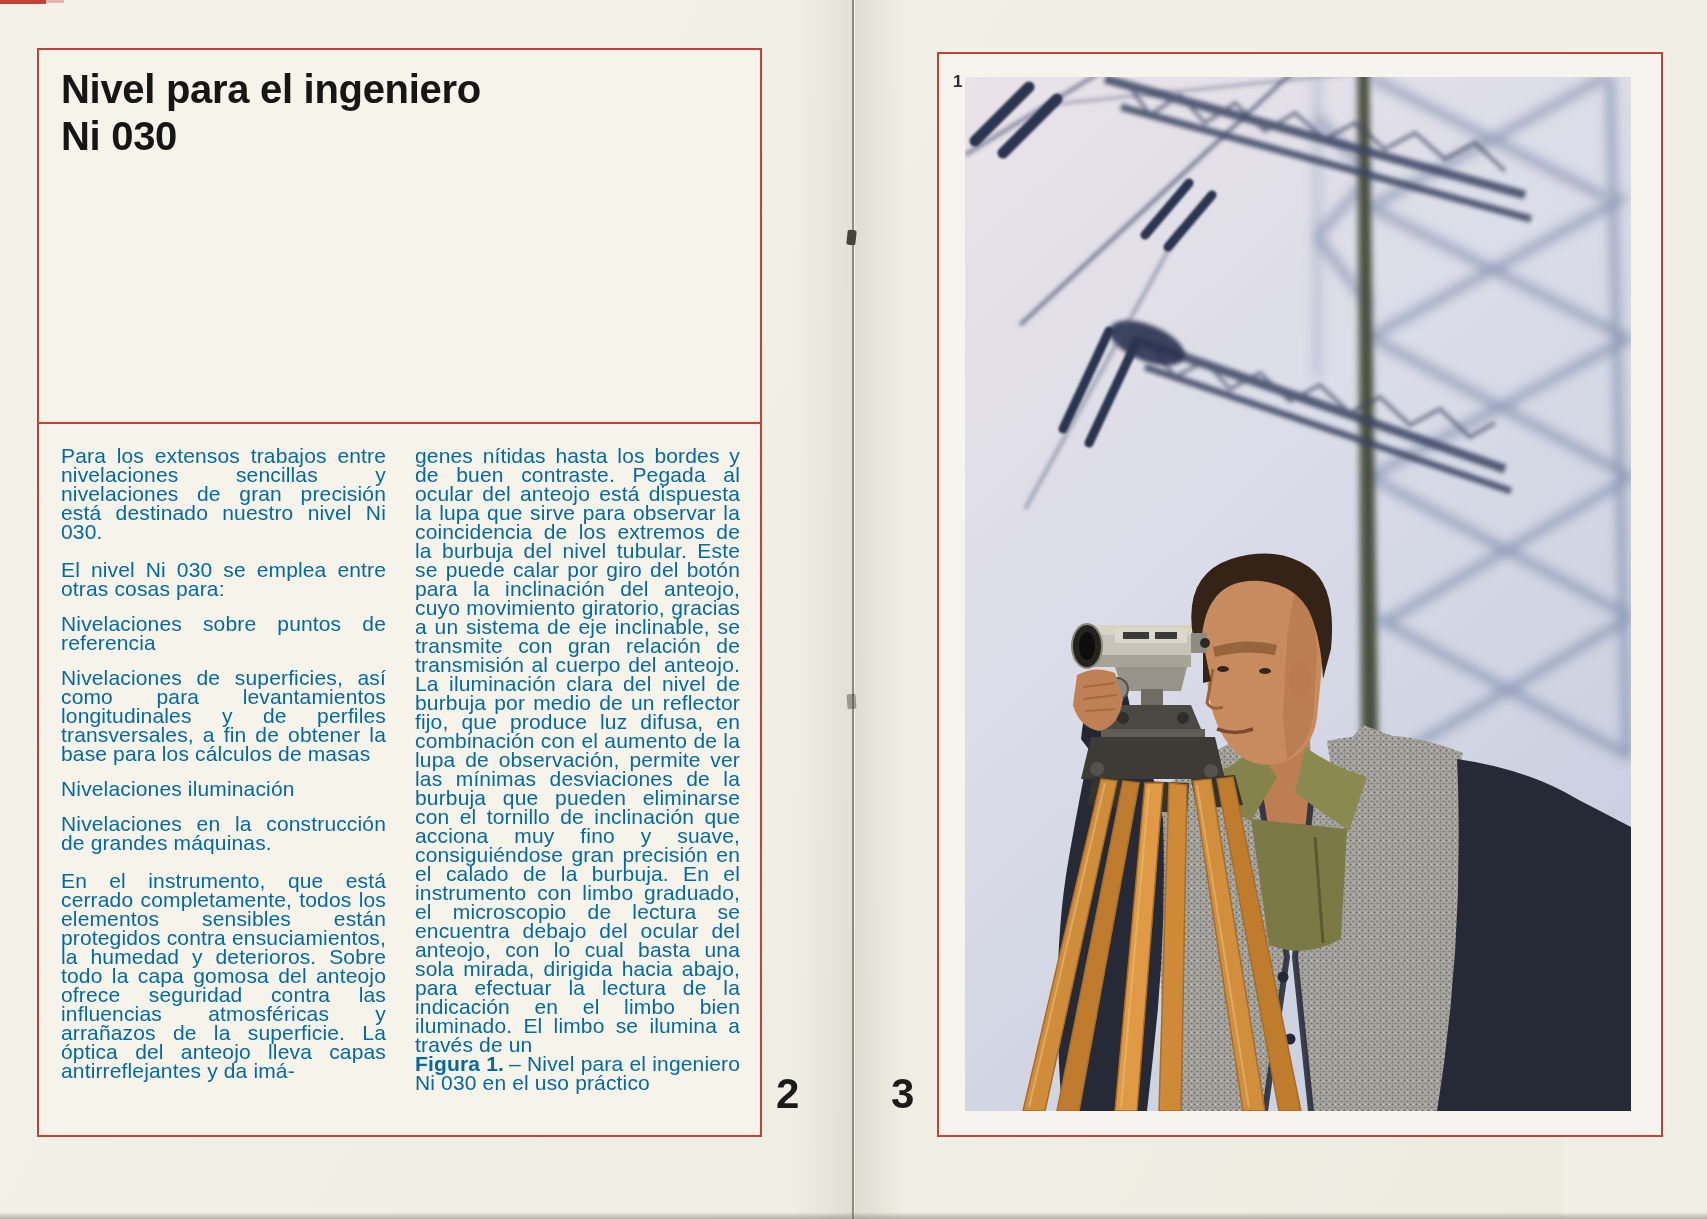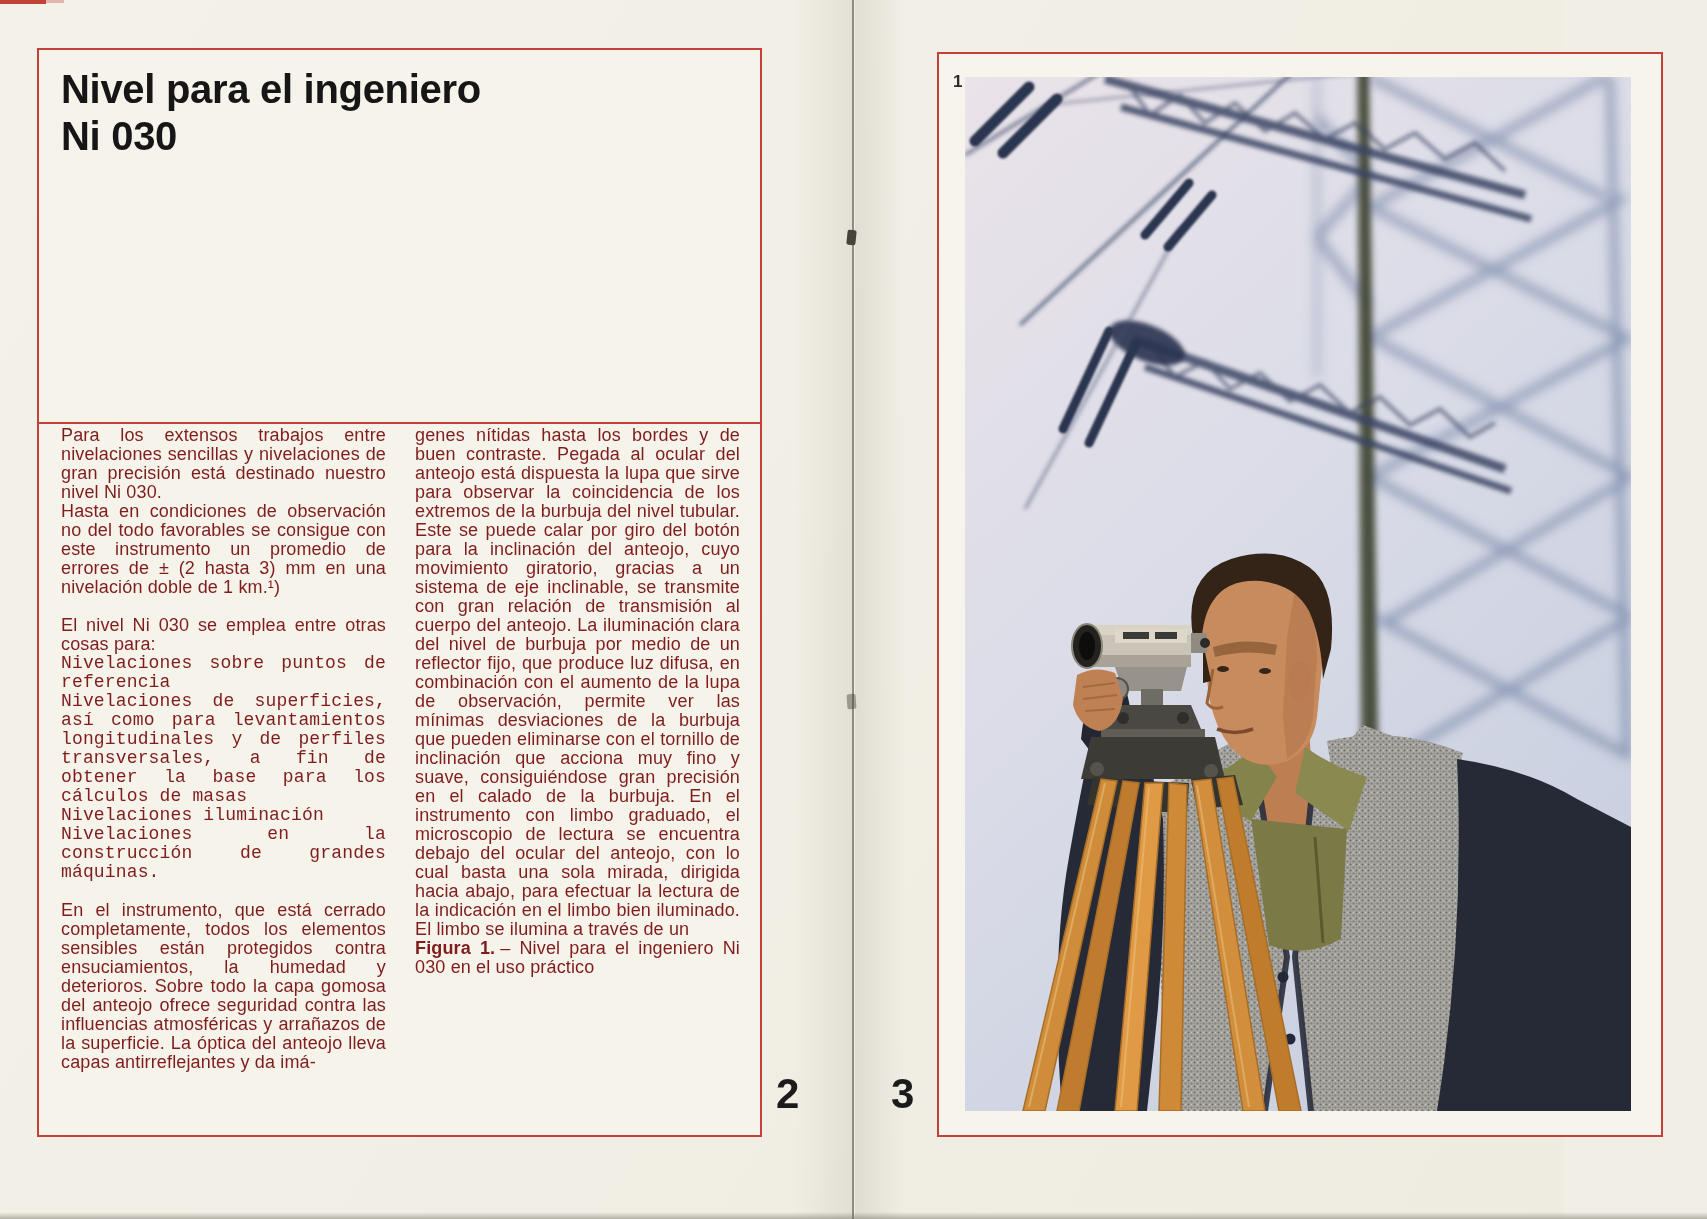--- a/index.html
+++ b/index.html
@@ -13,24 +13,24 @@
   .staple.s1{top:230px;transform:rotate(6deg);}
   .staple.s2{top:694px;opacity:.45;transform:rotate(-4deg);}
   .bottom-edge{position:absolute;left:0;bottom:0;width:1707px;height:7px;background:linear-gradient(to bottom,rgba(105,102,92,0),rgba(105,102,92,.45));}
   .corner-tick{position:absolute;left:0;top:0;width:46px;height:4px;background:#c14338;}
   .corner-tick-ext{position:absolute;left:46px;top:0;width:18px;height:3px;background:#c14338;opacity:.35;}
 
   
   .left-box{position:absolute;left:37px;top:48px;width:721px;height:1085px;border:2px solid #c14338;background:#f6f3eb;}
   .left-box .divider{position:absolute;left:0;top:372px;width:100%;height:2px;background:#c14338;}
   .page-title{position:absolute;left:22px;top:16px;font-size:40px;line-height:47px;font-weight:700;color:#161616;letter-spacing:-.3px;}
-  .col{position:absolute;top:376px;width:325px;color:#7f1d1d;font-size:18px;line-height:19px;text-align:justify;letter-spacing:.15px;}
+  .col{position:absolute;top:396px;width:325px;color:#0369a1;font-size:21px;line-height:19px;text-align:justify;letter-spacing:.15px;}
   .col p{margin:0;}
   .col p.gap{margin-top:19px;}
-  .col .hang{margin-top:0;font-family:Liberation Mono, monospace;}
+  .col .hang{margin-top:16px;}
   .footnote{margin-top:16px;}
   .caption{margin-top:14px;}
   .caption b{font-weight:700;}
   .caption .cap-text{margin-left:5px;}
   .col1{left:22px;}
   .col2{left:376px;}
   .pagenum{position:absolute;font-size:42px;font-weight:700;color:#1b1b1b;}
   .pn2{left:776px;top:1070px;}
   .pn3{left:891px;top:1070px;}
 
@@ -57,21 +57,20 @@
   <div class="left-box">
     <div class="divider"></div>
 
     <div class="page-title">
       <div>Nivel para el ingeniero</div>
       <div>Ni 030</div>
     </div>
 
     <div class="col col1">
       <p>Para los extensos trabajos entre nivelaciones sencillas y nivelaciones de gran precisión está destinado nuestro nivel Ni 030.</p>
-      <p>Hasta en condiciones de observación no del todo favorables se consigue con este instrumento un promedio de errores de ± (2 hasta 3) mm en una nivelación doble de 1 km.¹)</p>
       <p class="gap">El nivel Ni 030 se emplea entre otras cosas para:</p>
       <p class="hang">Nivelaciones sobre puntos de referencia</p>
       <p class="hang">Nivelaciones de superficies, así como para levantamientos longitudinales y de perfiles transversales, a fin de obtener la base para los cálculos de masas</p>
       <p class="hang">Nivelaciones iluminación</p>
       <p class="hang">Nivelaciones en la construcción de grandes máquinas.</p>
       <p class="gap">En el instrumento, que está cerrado completamente, todos los elementos sensibles están protegidos contra ensuciamientos, la humedad y deterioros. Sobre todo la capa gomosa del anteojo ofrece seguridad contra las influencias atmosféricas y arrañazos de la superficie. La óptica del anteojo lleva capas antirreflejantes y da imá-</p>
     </div>
 
     <div class="col col2">
       <p>genes nítidas hasta los bordes y de buen contraste. Pegada al ocular del anteojo está dispuesta la lupa que sirve para observar la coincidencia de los extremos de la burbuja del nivel tubular. Este se puede calar por giro del botón para la inclinación del anteojo, cuyo movimiento giratorio, gracias a un sistema de eje inclinable, se transmite con gran relación de transmisión al cuerpo del anteojo. La iluminación clara del nivel de burbuja por medio de un reflector fijo, que produce luz difusa, en combinación con el aumento de la lupa de observación, permite ver las mínimas desviaciones de la burbuja que pueden eliminarse con el tornillo de inclinación que acciona muy fino y suave, consiguiéndose gran precisión en el calado de la burbuja. En el instrumento con limbo graduado, el microscopio de lectura se encuentra debajo del ocular del anteojo, con lo cual basta una sola mirada, dirigida hacia abajo, para efectuar la lectura de la indicación en el limbo bien iluminado. El limbo se ilumina a través de un</p>

